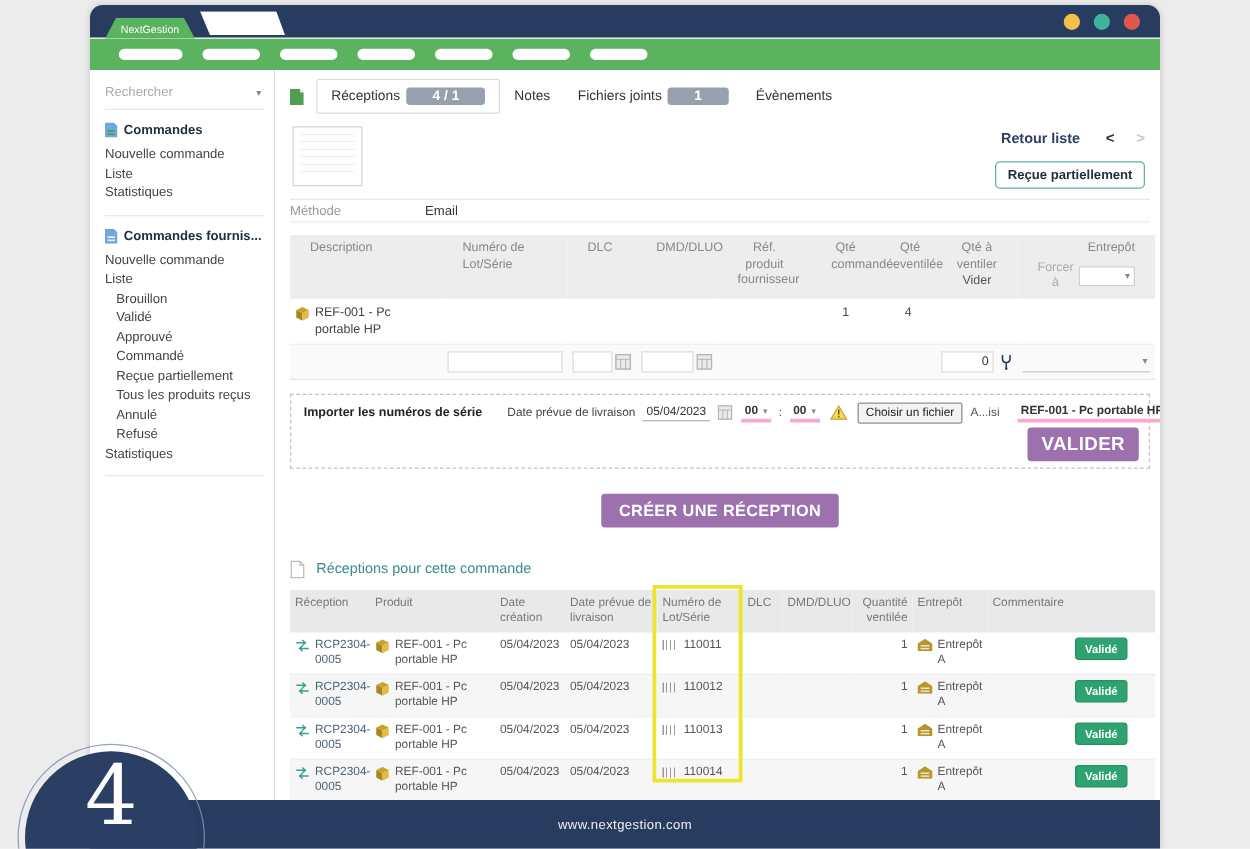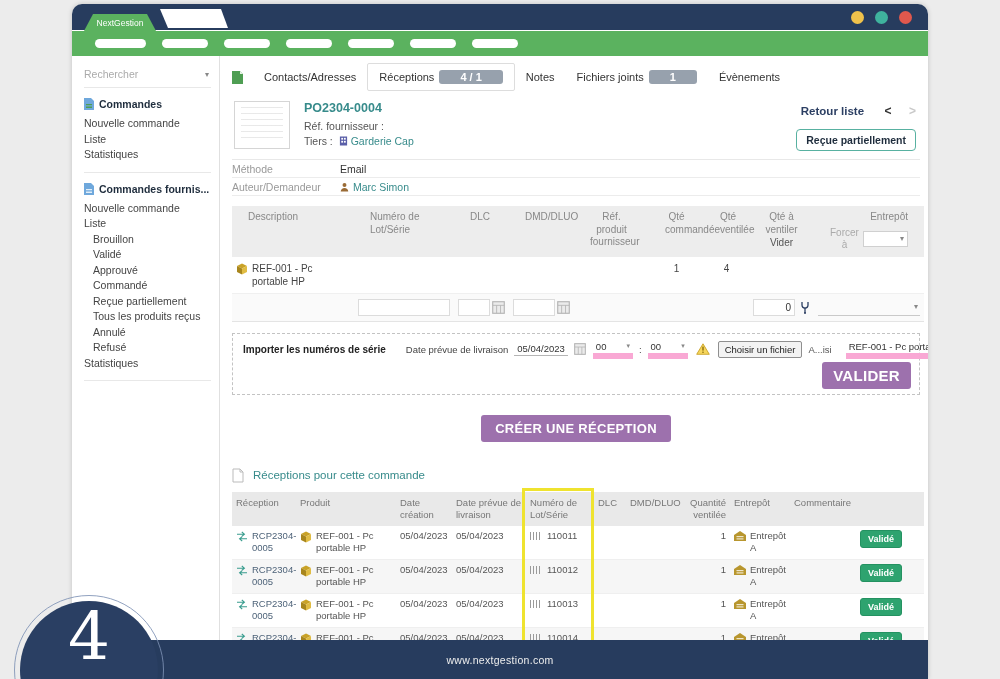--- a/index.html
+++ b/index.html
@@ -83,21 +83,21 @@
   .inp.num { justify-content:flex-end; }
   .with-btn { display:flex; gap:2px; align-items:center; }
   .calbtn { flex:0 0 13px; display:flex; }
   .uselect { height:17px; border-bottom:1px solid #c9c9c9; display:flex; align-items:center; justify-content:flex-end; color:#888; font-size:8px; padding:0 2px; }
   .fork { display:flex; margin-left:3px; }
   
   .import-box { margin-top:11px; border:1px dashed #c3c3c3; padding:6px 8px 5px 10px; }
   .import-row { display:flex; align-items:center; gap:6px; font-size:9.5px; color:#444; white-space:nowrap; }
   .import-title { font-weight:bold; font-size:10px; color:#222; margin-right:14px; }
   .mini-inp { border-bottom:1px solid #b5b5b5; padding:1px 3px; color:#333; }
-  .mini-sel { border-bottom:6px solid #f9a8d4; display:inline-flex; align-items:center; gap:20px; padding:1px 3px; color:#333; }
+  .mini-sel { border-bottom:3px solid #f9a8d4; display:inline-flex; align-items:center; gap:4px; padding:1px 3px; color:#333;font-weight:bold; }
   .mini-sel .caret { font-size:7px; }
   .file-btn { border:1px solid #8f8f8f; background:#f3f3f3; border-radius:2px; padding:2px 6px; font-size:9.5px; color:#222; }
   .file-status { color:#555; }
   .valider-row { display:flex; justify-content:flex-end; margin-top:3px; }
   .btn-purple { background:#9D71AD; color:#fff; font-weight:bold; font-size:15px; padding:5px 11px; border-radius:3px; letter-spacing:.3px; border:none; cursor:pointer; font-family:inherit; }
   .create-row { display:flex; justify-content:center; margin-top:20px; }
   .create-row .btn-purple { padding:6px 14px; font-size:13px; }
   
   .recep-head { display:flex; align-items:center; gap:9px; margin-top:26px; color:#378B8B; font-size:11.5px; }
   .rwrap { position:relative; margin-top:9px; }
@@ -189,83 +189,54 @@
 
     <div class="main">
 
       <div class="tabbar">
         <span class="tab-lead-icon">
           <svg width="11" height="13" viewBox="0 0 11 13">
               <path fill="#4F9E53" d="M0 0h8l3 3v10H0z"></path>
               <path fill="#fff" opacity=".85" d="M8 0l3 3H8z"></path>
             </svg>
         </span>
-        <div class="tab">
-            <span>Contacts/Adresses</span>
-          </div>
         <div class="tab active">
           <span>Réceptions</span>
           <span class="badge">4 / 1</span>
         </div>
         <div class="tab">
             <span>Notes</span>
           </div>
         <div class="tab">
           <span>Fichiers joints</span>
           <span class="badge">1</span>
         </div>
         <div class="tab">
             <span>Évènements</span>
           </div>
       </div>
 
       <div class="po-block">
         <div class="thumb">
             <div class="thumb-lines"></div>
           </div>
-        <div class="po-text">
-          <div class="po-num">PO2304-0004</div>
-          <div>Réf. fournisseur :</div>
-          <div>
-            <span>Tiers :</span>
-            <span class="inline-ic">
-              <svg width="9" height="10" viewBox="0 0 10 10">
-                  <rect x="1" y="0" width="8" height="10" fill="#5A5FA8"></rect>
-                  <rect x="2.5" y="1.5" width="2" height="2" fill="#fff"></rect>
-                  <rect x="5.5" y="1.5" width="2" height="2" fill="#fff"></rect>
-                  <rect x="2.5" y="4.8" width="2" height="2" fill="#fff"></rect>
-                  <rect x="5.5" y="4.8" width="2" height="2" fill="#fff"></rect>
-                </svg>
-            </span><span class="teal-link">Garderie Cap</span>
-          </div>
-        </div>
         <div class="po-right">
           <div>
             <span class="retour">Retour liste</span>
             <span class="chev-prev">&lt;</span>
             <span class="chev-next">&gt;</span>
           </div>
           <span class="status-btn">Reçue partiellement</span>
         </div>
       </div>
 
       <div class="details">
         <div class="drow">
           <span class="dlabel">Méthode</span>
           <span class="dvalue">Email</span>
-        </div>
-        <div class="drow">
-          <span class="dlabel">Auteur/Demandeur</span>
-          <span class="dvalue">
-            <svg width="9" height="10" viewBox="0 0 10 10">
-                <circle cx="5" cy="2.8" r="2.2" fill="#9A6B35"></circle>
-                <path d="M.8 10c0-2.3 1.9-4 4.2-4s4.2 1.7 4.2 4z" fill="#9A6B35"></path>
-              </svg>
-            <span class="teal-link">Marc Simon</span>
-          </span>
         </div>
       </div>
 
       <table class="ptable">
         <colgroup>
             <col style="width:122px">
             <col style="width:100px">
             <col style="width:55px">
             <col style="width:65px">
             <col style="width:75px">

